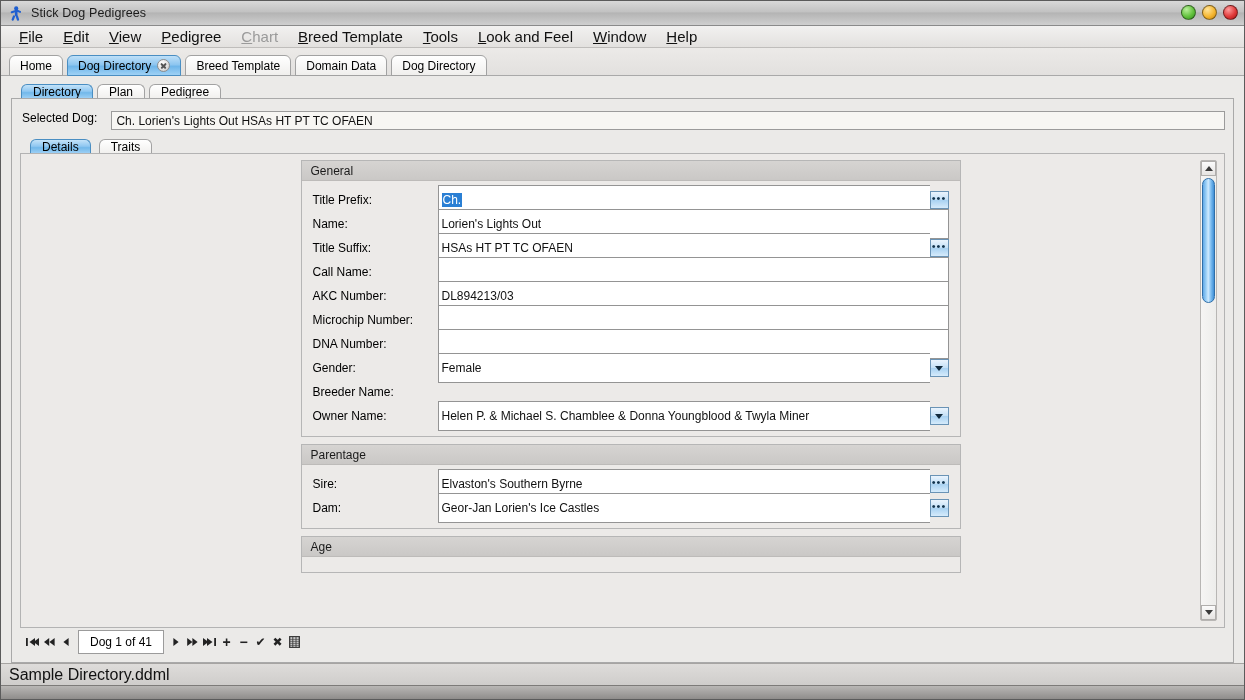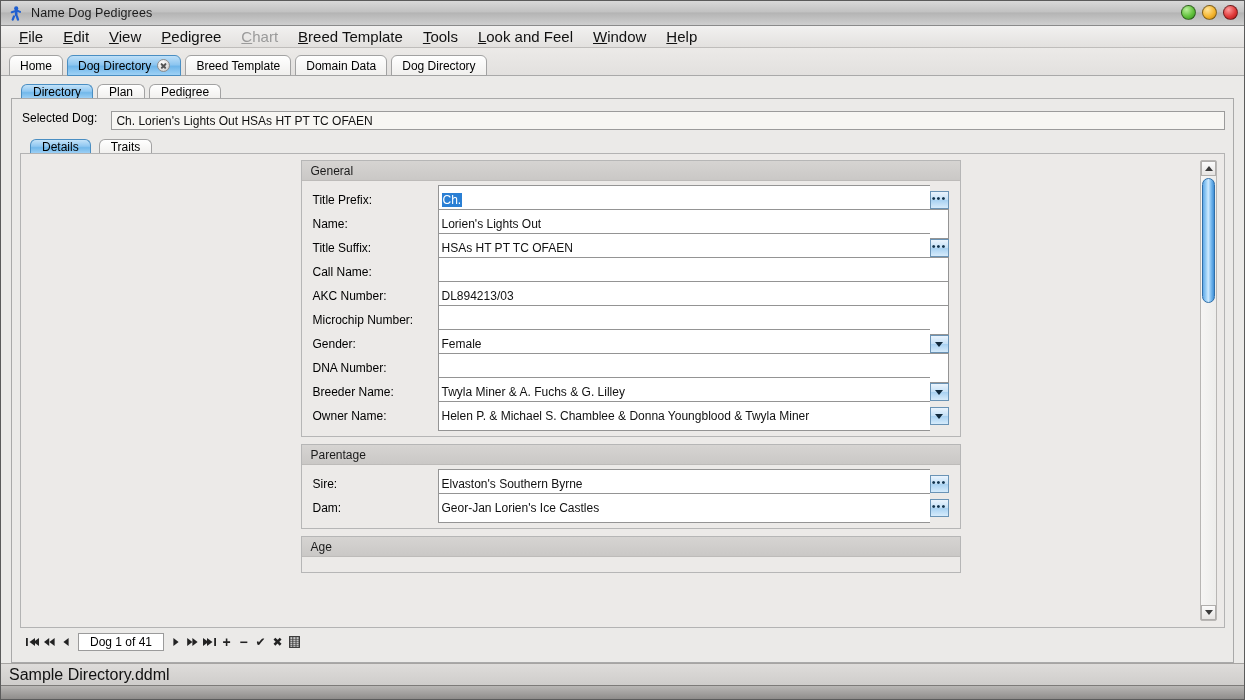--- a/index.html
+++ b/index.html
@@ -253,21 +253,21 @@
     gap: 0px;
     margin: 4px 0 2px 4px;
   }
   .nav-btn {
     width: 17px; height: 18px;
     display:flex; align-items:center; justify-content:center;
     font-size: 11px; color:#222; background: transparent;
     border: 1px solid transparent;
   }
   .nav-box {
-    height: 18px; min-width: 86px;
+    height: 24px; min-width: 86px;
     background: #fff; border: 1px solid #9b9b9b;
     display:flex;align-items:center;justify-content:center;
     font-size: 12px; padding: 0 6px; margin: 0 3px;
   }
 
   
   .statusbar {
     height: 22px; flex: none;
     background: linear-gradient(180deg,#dedcda 0%, #cfcdcb 100%);
     border-top: 1px solid #a6a4a2;
@@ -292,21 +292,21 @@
         <g fill="#1f5fd0">
           <circle cx="9.2" cy="3.4" r="2.1"></circle>
           <rect x="7.9" y="5.1" width="2.6" height="6.2" rx="1.1"></rect>
           <rect x="3.6" y="5.6" width="6.2" height="2.1" rx="1" transform="rotate(-18 6.7 6.6)"></rect>
           <rect x="8.6" y="5.2" width="5.6" height="2.0" rx="1" transform="rotate(24 11.4 6.2)"></rect>
           <rect x="5.2" y="10.2" width="2.3" height="5.6" rx="1.1" transform="rotate(22 6.3 13)"></rect>
           <rect x="9.3" y="10.2" width="2.3" height="5.6" rx="1.1" transform="rotate(-18 10.4 13)"></rect>
         </g>
       </svg>
     </span>
-    <span class="title-text">Name Dog Pedigrees</span>
+    <span class="title-text">Stick Dog Pedigrees</span>
     <span class="win-btns">
       <span class="wb wb-min"></span>
       <span class="wb wb-max"></span>
       <span class="wb wb-close"></span>
     </span>
   </div>
 
   <div class="menubar" id="menubar">
       <div class="menu-item"><span class="mn">F</span>ile</div>
       <div class="menu-item"><span class="mn">E</span>dit</div>
@@ -409,42 +409,36 @@
                       <div class="textbox">DL894213/03</div>
                     </div>
                   </div>
                   <div class="frow">
                     <div class="flabel">Microchip Number:</div>
                     <div class="fctl">
                       <div class="textbox"></div>
                     </div>
                   </div>
                   <div class="frow">
+                    <div class="flabel">DNA Number:</div>
+                    <div class="fctl">
+                      <div class="textbox"></div>
+                    </div>
+                  </div>
+                  <div class="frow">
                     <div class="flabel">Gender:</div>
                     <div class="fctl">
                       <div class="textbox with-btn">Female</div>
                       <div class="dd-btn">
                         <i></i>
                       </div>
                     </div>
                   </div>
                   <div class="frow">
-                    <div class="flabel">DNA Number:</div>
-                    <div class="fctl">
-                      <div class="textbox"></div>
-                    </div>
-                  </div>
-                  <div class="frow">
                     <div class="flabel">Breeder Name:</div>
-                    <div class="fctl">
-                      <div class="textbox with-btn">Twyla Miner &amp; A. Fuchs &amp; G. Lilley</div>
-                      <div class="dd-btn">
-                        <i></i>
-                      </div>
-                    </div>
                   </div>
                   <div class="frow">
                     <div class="flabel">Owner Name:</div>
                     <div class="fctl">
                       <div class="textbox with-btn">Helen P. &amp; Michael S. Chamblee &amp; Donna Youngblood &amp; Twyla Miner</div>
                       <div class="dd-btn">
                         <i></i>
                       </div>
                     </div>
                   </div>

